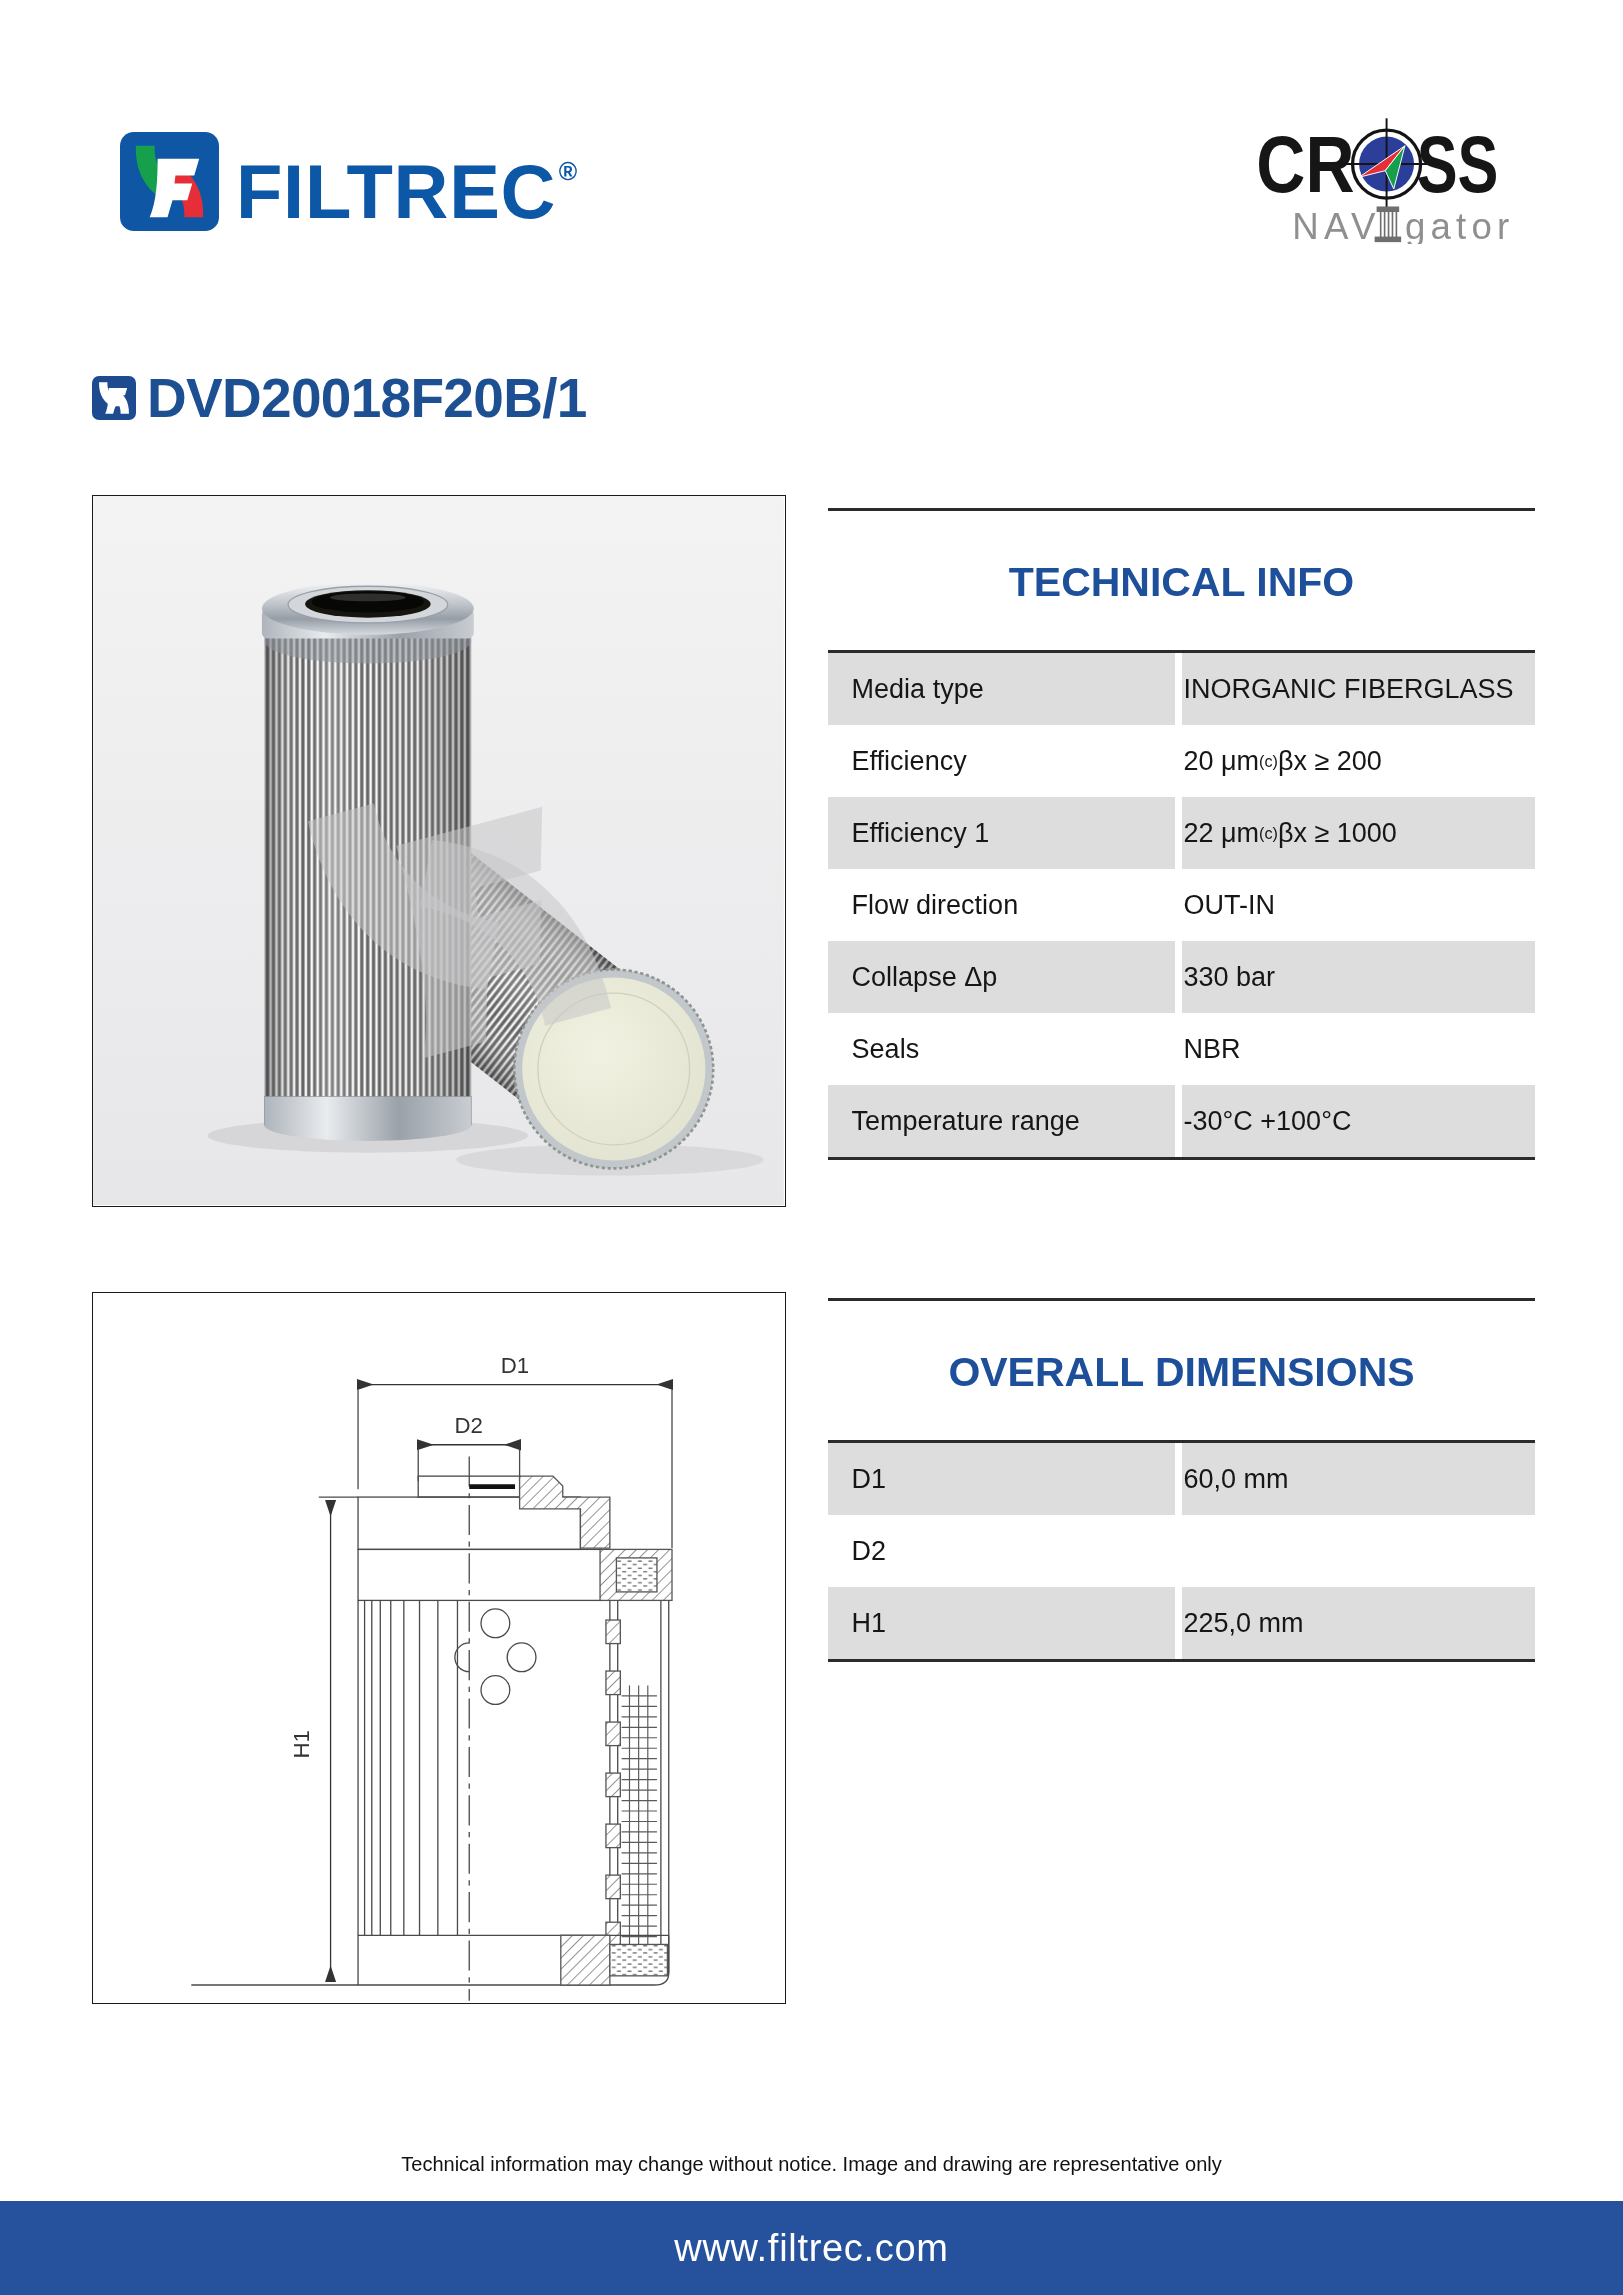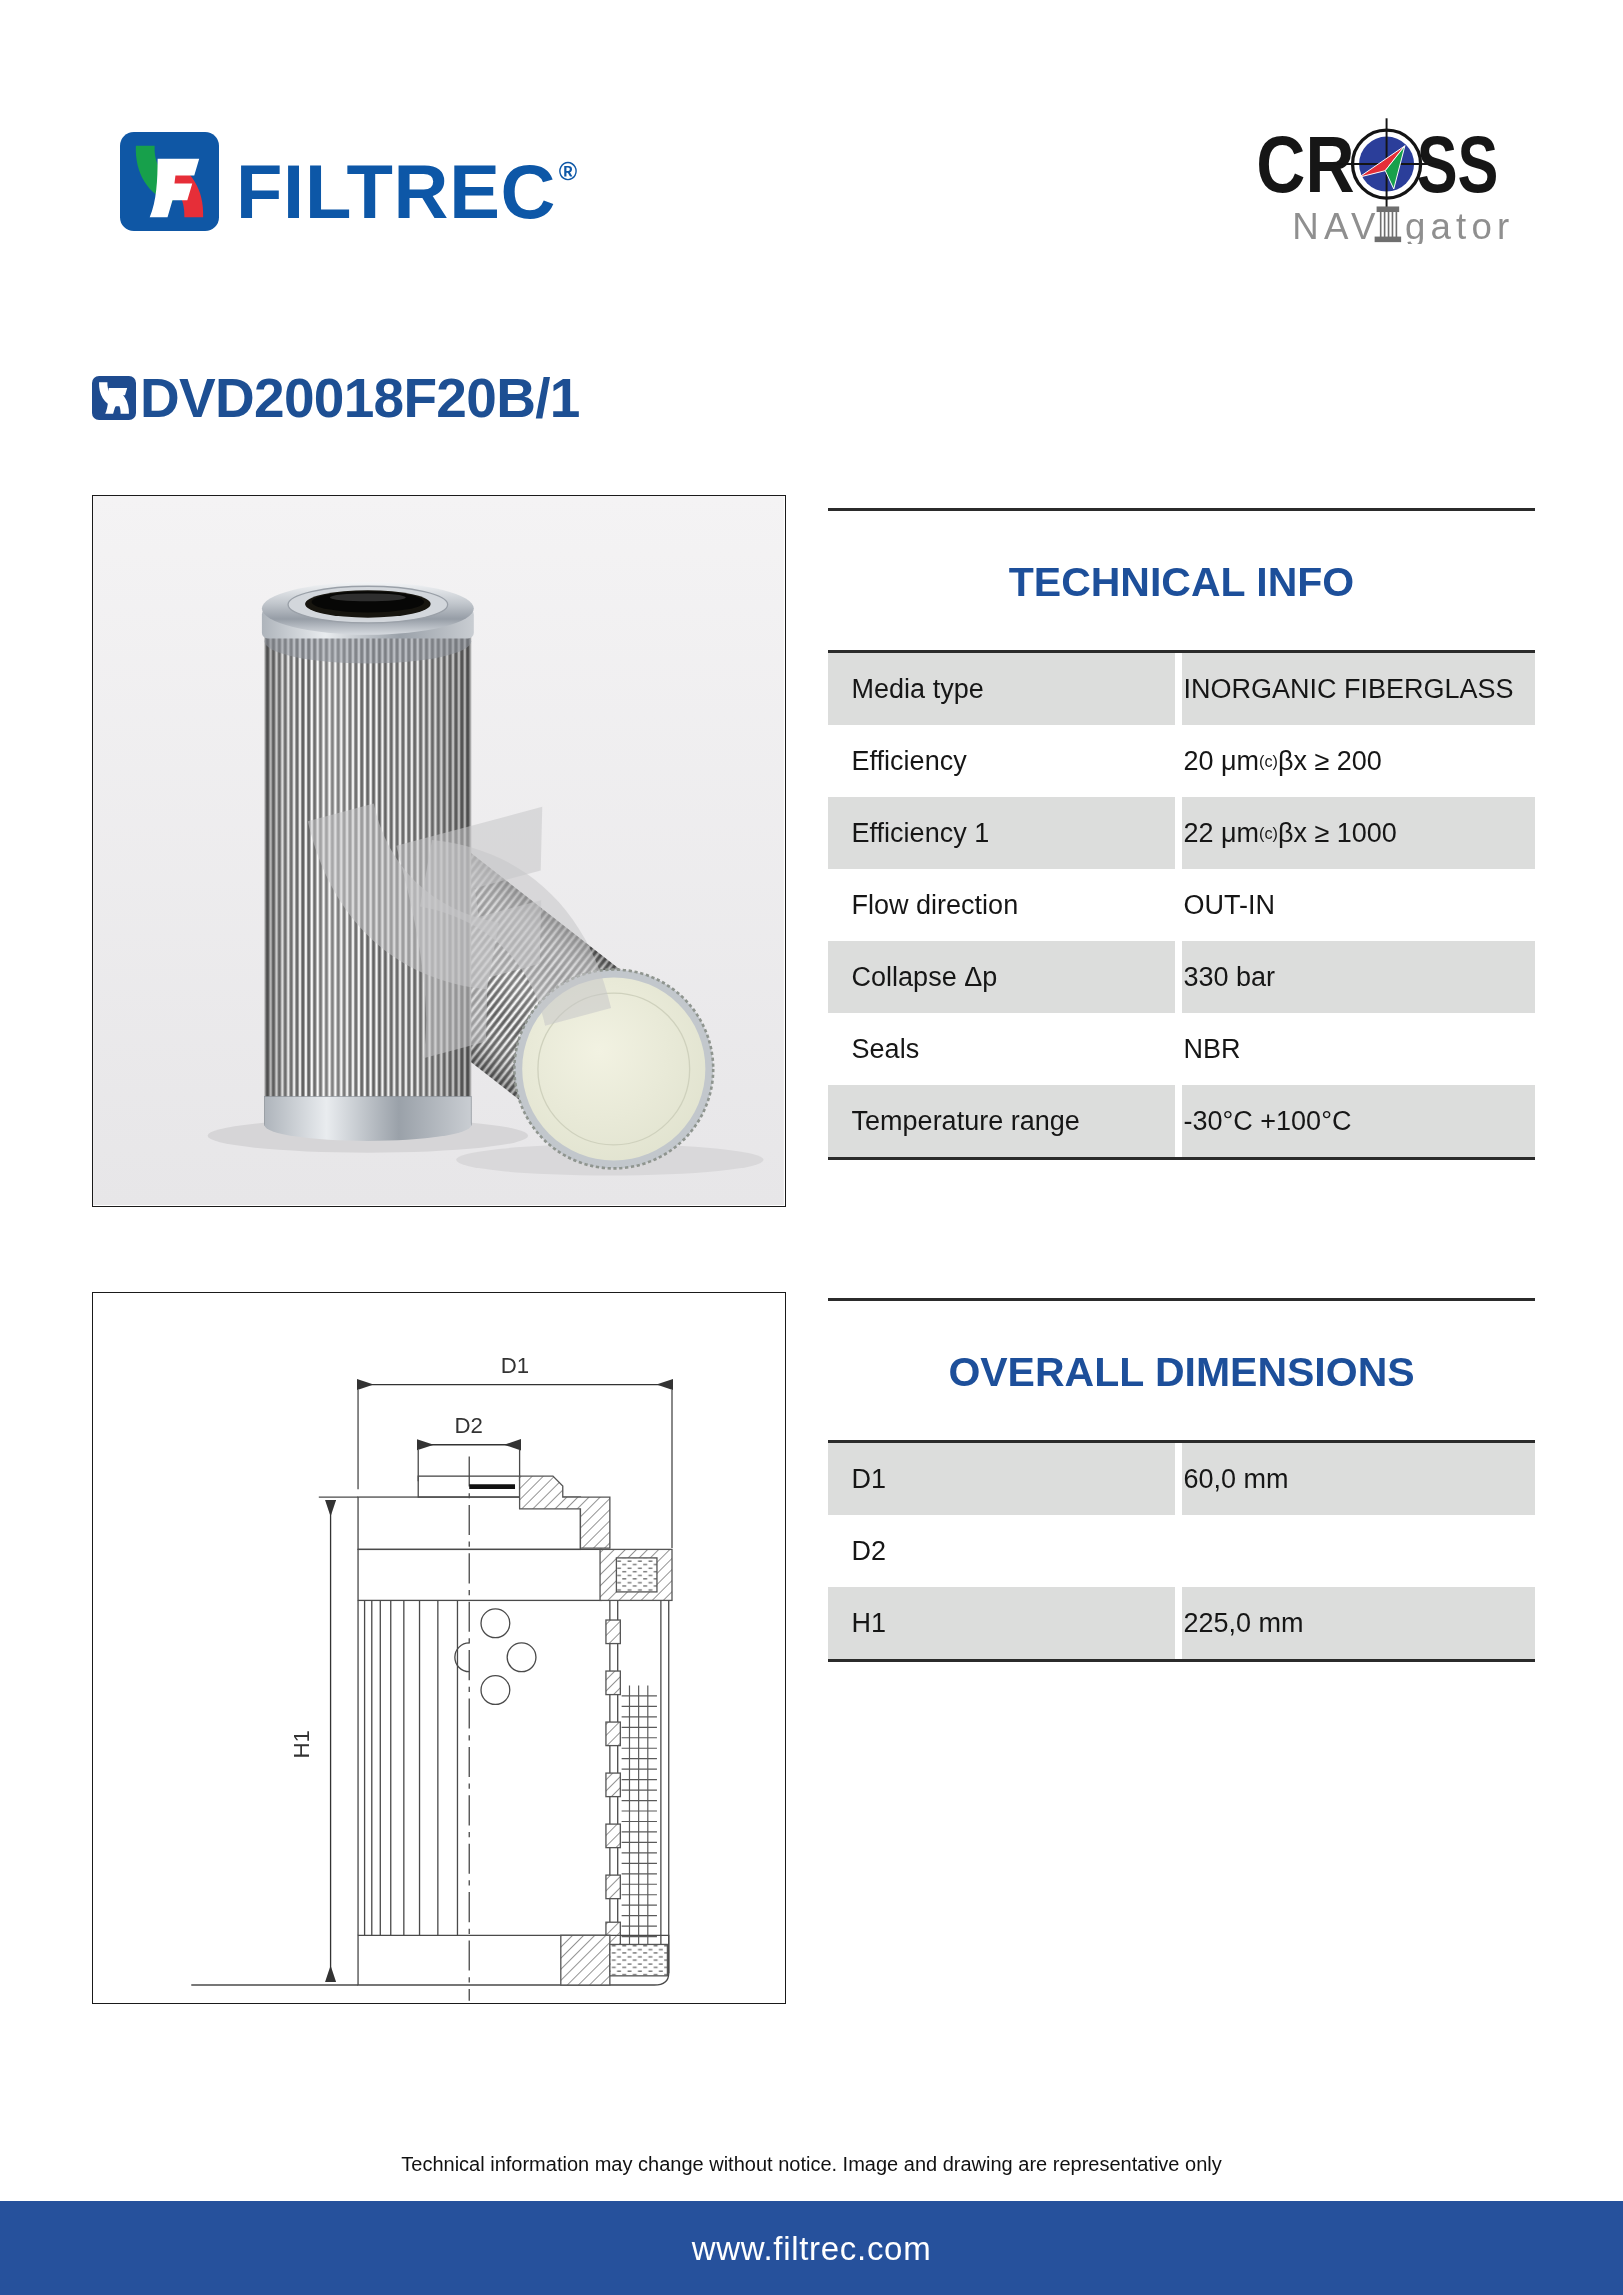--- a/index.html
+++ b/index.html
@@ -8,21 +8,21 @@
 
   
   .filtrec-logo{position:absolute;left:120px;top:122px;display:flex;align-items:center;}
   .filtrec-logo .wordmark{font-size:76px;font-weight:bold;color:#0d57a7;letter-spacing:0.7px;
         margin-left:17px;line-height:99px;white-space:nowrap;}
   .filtrec-logo .reg{font-size:25px;font-weight:bold;color:#0d57a7;vertical-align:38px;margin-left:2.6px;}
   .cross-logo{position:absolute;left:1240px;top:113px;width:301px;height:131px;}
 
   
   .part-title{position:absolute;left:92px;top:366px;display:flex;align-items:center;}
-  .part-title h1{margin:0 0 0 4px;font-size:55px;font-weight:bold;color:#1d4f93;letter-spacing:-0.7px;white-space:nowrap;text-align:center;}
+  .part-title h1{margin:0 0 0 11px;font-size:55px;font-weight:bold;color:#1d4f93;letter-spacing:-0.7px;white-space:nowrap;text-align:center;}
 
   
   .framebox{position:absolute;left:92px;width:694px;height:712px;border:1.3px solid #1a1a1a;
         box-sizing:border-box;background:#fff;}
   #photo-box{top:495px;}
   #drawing-box{top:1292px;}
   .framebox svg{display:block;}
 
   
   .info-section{position:absolute;left:828px;width:707px;border-top:3.9px solid #2b2b2b;}
@@ -36,21 +36,21 @@
   .tcell.label{padding-left:23.6px;}
   .tcell.value{padding-left:2px;}
   .trow.gray .tcell{background:#dcdddc;}
   .tcell sub{font-size:60%;line-height:0;transform:translateY(22%);}
 
   
   .footer-note{position:absolute;left:0;top:2153px;width:100%;text-align:center;
         font-size:20px;color:#111;}
   .footer-bar{position:absolute;left:0;top:2201px;width:100%;height:95px;background:#26519c;
         display:flex;align-items:center;justify-content:center;}
-  .footer-bar .url{font-size:33px;color:#ffffff;letter-spacing:0.7px;}
+  .footer-bar .url{font-size:38px;color:#ffffff;letter-spacing:0.7px;}
 </style>
 </head>
 <body>
 
 <div id="page">
 
   <div class="filtrec-logo">
     <svg width="99" height="99" viewBox="0 0 100 100">
       <rect x="0" y="0" width="100" height="100" rx="14" fill="#0f57a5"></rect>
       <path d="M16,14 C15,42 28,63 52,72 L60,55 C43,47 34,32 35,14 Z" fill="#17a04b"></path>

